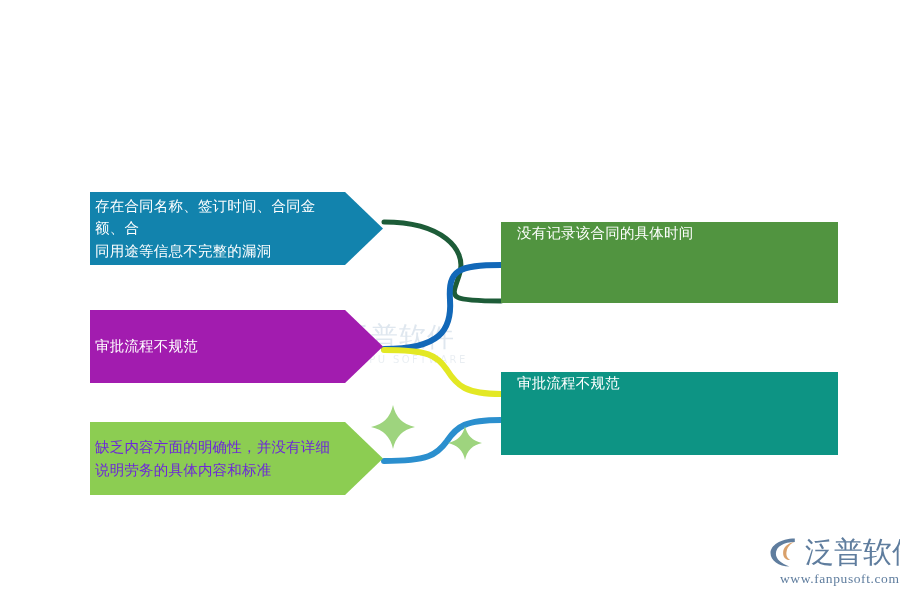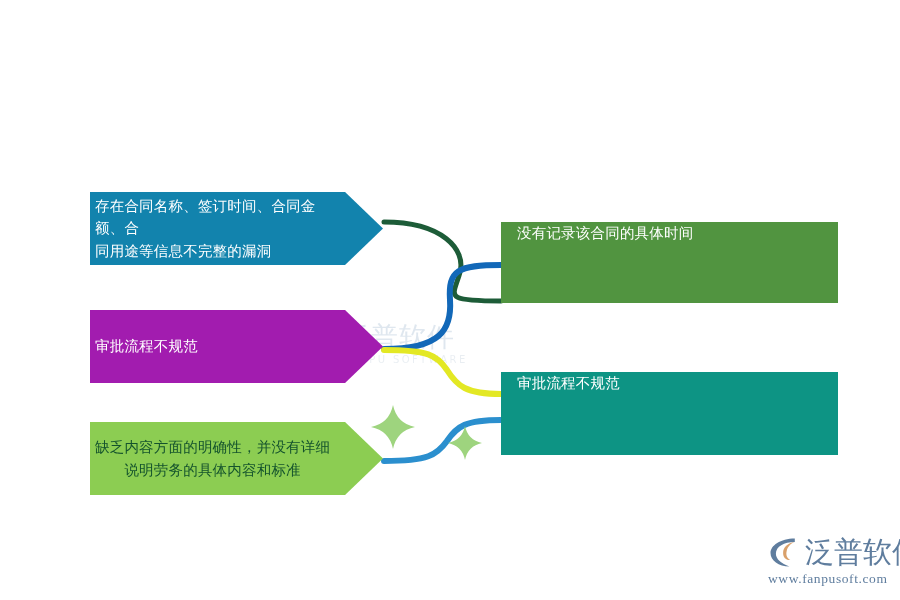--- a/index.html
+++ b/index.html
@@ -124,21 +124,21 @@
     font-size: 29px;
     color: #5f7d9e;
     line-height: 36px;
     letter-spacing: 0px;
     white-space: nowrap;
   }
   .brand .b-en {
     font-size: 13.5px;
     color: #5f7d9e;
     letter-spacing: 0.6px;
-    margin-left: 2px;
+    margin-left: 14px;
     margin-top: 1px;
     white-space: nowrap;
     font-family: "Liberation Serif", serif;
   }
 </style>
 </head>
 <body>
 
 <div id="canvas">
 
@@ -167,21 +167,21 @@
   </svg>
 
   <div class="arrow-box" id="left-0" style="left: 90px; top: 192px; width: 293px; height: 73px; background: rgb(18, 131, 173); clip-path: polygon(0% 0%, 87.044% 0%, 100% 50%, 87.044% 100%, 0% 100%);">
     <div class="atext" style="color: rgb(255, 255, 255);">存在合同名称、签订时间、合同金额、合
 同用途等信息不完整的漏洞</div>
   </div>
   <div class="arrow-box" id="left-1" style="left: 90px; top: 310px; width: 293px; height: 73px; background: #a21caf; clip-path: polygon(0% 0%, 87.044% 0%, 100% 50%, 87.044% 100%, 0% 100%);">
     <div class="atext" style="color: rgb(255, 255, 255);">审批流程不规范</div>
   </div>
   <div class="arrow-box" id="left-2" style="left: 90px; top: 422px; width: 293px; height: 73px; background: rgb(140, 205, 82); clip-path: polygon(0% 0%, 87.044% 0%, 100% 50%, 87.044% 100%, 0% 100%);">
-    <div class="atext" style="color: #14532d; text-align: center;">缺乏内容方面的明确性，并没有详细
+    <div class="atext" style="color: #6d28d9;">缺乏内容方面的明确性，并没有详细
 说明劳务的具体内容和标准</div>
   </div>
 
   <div class="rect-box" id="right-0" style="left: 501px; top: 222px; width: 337px; height: 81px; background: rgb(81, 148, 64);">
     <div class="rtext" style="color: rgb(255, 255, 255);">没有记录该合同的具体时间</div>
   </div>
   <div class="rect-box" id="right-1" style="left: 501px; top: 372px; width: 337px; height: 83px; background: rgb(13, 148, 132);">
     <div class="rtext" style="color: rgb(255, 255, 255);">审批流程不规范</div>
   </div>
 

